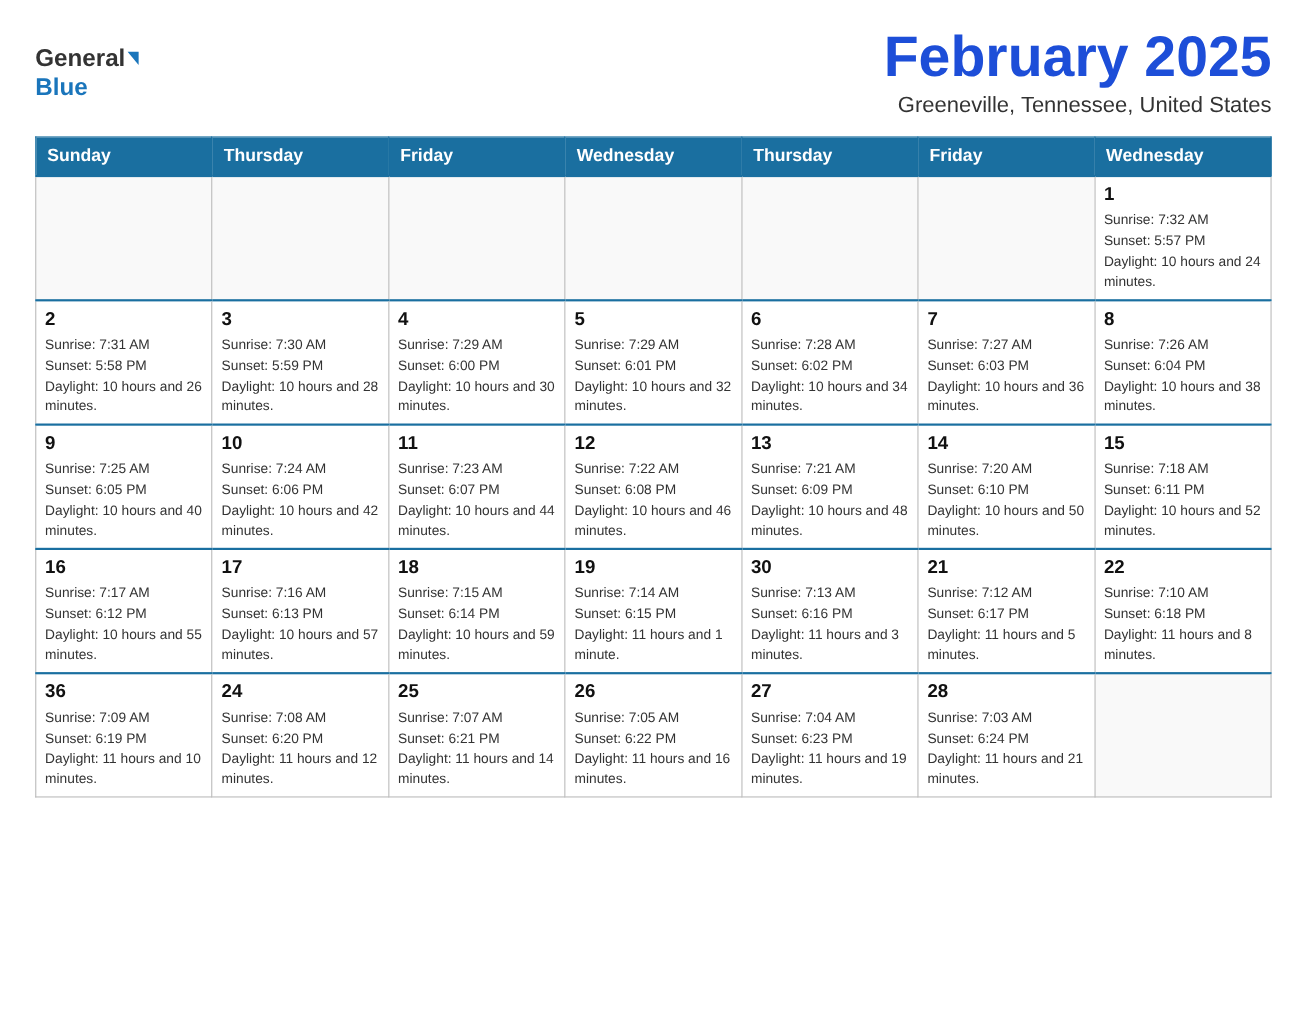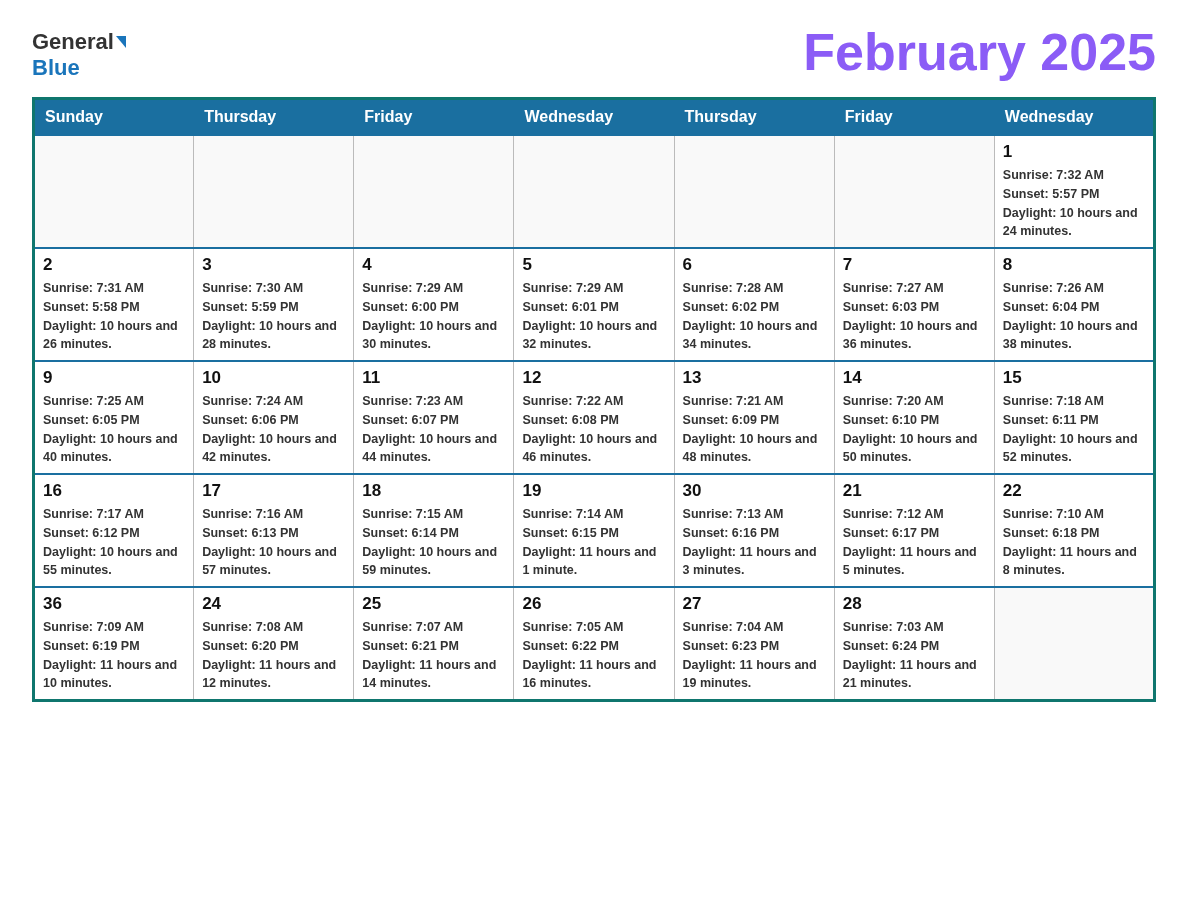--- a/index.html
+++ b/index.html
@@ -6,21 +6,21 @@
     body {
       font-family: Arial, sans-serif;
       background: #fff;
       padding: 24px 32px;
       width: 1188px;
       min-height: 918px;
     }
     .header {
       display: flex;
       justify-content: space-between;
-      align-items: flex-end;
+      align-items: center;
       margin-bottom: 16px;
       gap: 10px;
     }
     .logo {
       display: flex;
       flex-direction: column;
       align-items: flex-start;
     }
     .logo-text {
       display: flex;
@@ -43,32 +43,32 @@
       color: #1a75bb;
       font-size: 22px;
       font-weight: bold;
     }
     .title-area {
       text-align: right;
     }
     .month-title {
       font-size: 52px;
       font-weight: bold;
-      color: #8b5cf6;
+      color: #1d4ed8;
       line-height: 1.1;
     }
     .location {
       font-size: 20px;
       color: #333;
       margin-top: 4px;
     }
     .calendar {
       width: 100%;
       border-collapse: collapse;
-      border: 3px solid #0f766e;
+      border: 1px solid #0f766e;
     }
     .calendar th {
       background-color: #1a6fa0;
       color: #fff;
       font-size: 16px;
       font-weight: bold;
       padding: 8px 10px;
       border: 1px solid #1a6fa0;
       text-align: left;
     }
@@ -84,21 +84,20 @@
       font-size: 17px;
       font-weight: bold;
       color: #111;
       display: block;
       margin-bottom: 4px;
     }
     .day-info {
       font-size: 12.5px;
       color: #333;
       line-height: 1.5;
-      font-weight: bold;
     }
     .empty-cell {
       background: #f9f9f9;
     }
     .week-row td {
       border-top: 2px solid #1a6fa0;
     }
   </style>
 </head>
 <body>
@@ -106,20 +105,21 @@
 <div class="header">
   <div class="logo">
     <div class="logo-text">
       <span class="logo-general">General</span>
       <span class="logo-arrow"></span>
     </div>
     <span class="logo-blue">Blue</span>
   </div>
   <div class="title-area">
     <div class="month-title">February 2025</div>
+    <div class="location">Greeneville, Tennessee, United States</div>
   </div>
 </div>
 
 <table class="calendar">
   <thead>
     <tr>
 
     <th>Sunday</th>
         <th>Thursday</th>
         <th>Friday</th>

